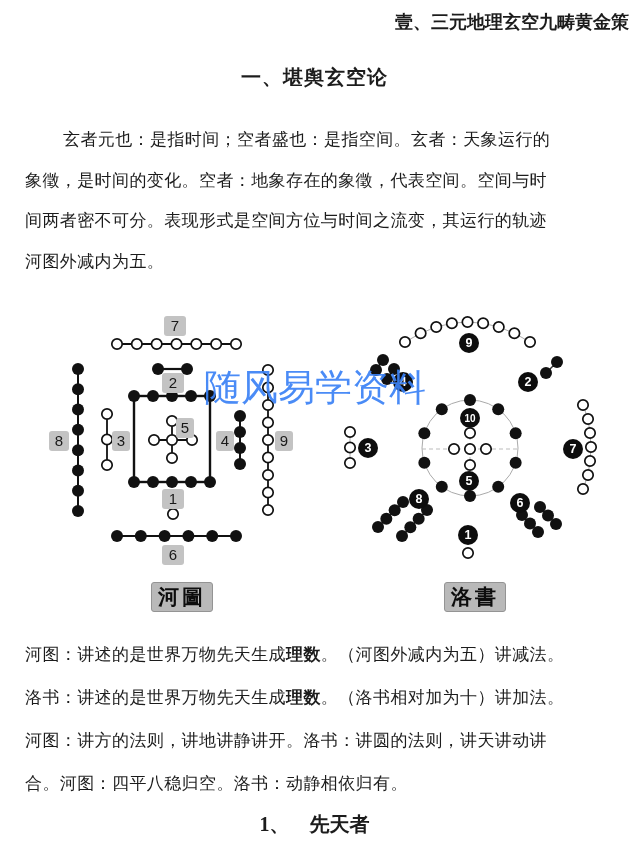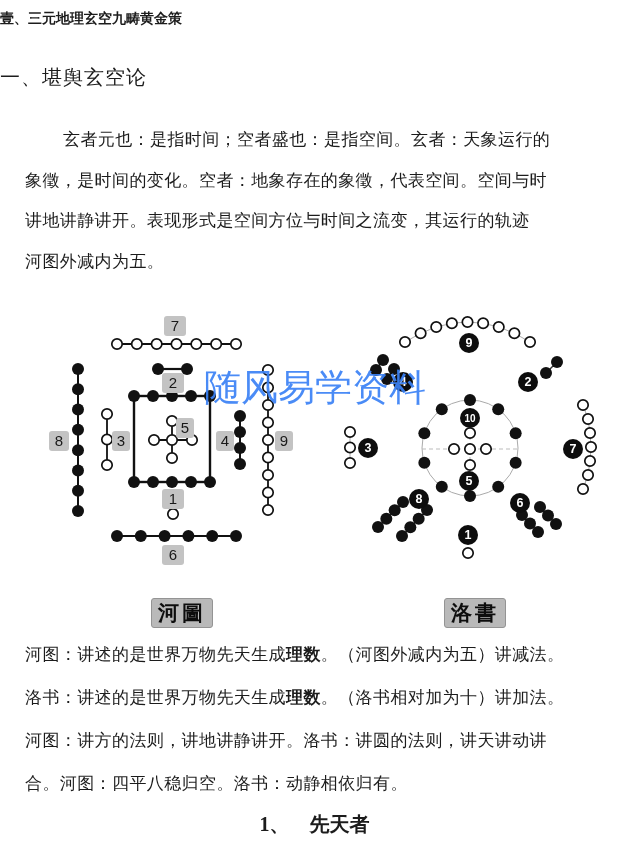--- a/index.html
+++ b/index.html
@@ -1,51 +1,51 @@
 <!DOCTYPE html>
 <html><head>
 <meta charset="utf-8">
 <style>
   html,body{margin:0;padding:0;background:#fff;}
   .page{position:relative;width:629px;height:853px;background:#ffffff;overflow:hidden;
         font-family:"Liberation Serif","DejaVu Serif",serif;color:#1c1c1c;}
-  .title{position:absolute;top:10px;left:0;right:0;text-align:left;
-         font-size:14px;font-weight:bold;}
-  .h1{position:absolute;top:64px;left:0;right:0;
-      font-size:20px;font-weight:normal;letter-spacing:1px;}
+  .title{position:absolute;top:10px;left:0;right:0;text-align:right;
+         font-size:18px;font-weight:bold;}
+  .h1{position:absolute;top:64px;left:0;right:0;text-align:center;
+      font-size:20px;font-weight:bold;letter-spacing:1px;}
   .para{position:absolute;left:25px;right:20px;}
   .pline{font-size:17px;letter-spacing:0.4px;white-space:nowrap;}
   .para1{top:120px;}
   .para1 .pline{line-height:40.5px;}
   .para1 .indent{text-indent:38px;}
   .para2{top:633px;}
   .para2 .pline{line-height:43px;}
   .pline b{font-weight:bold;}
   .diagram{position:absolute;}
   .caption{position:absolute;top:582px;background:#b9b9b9;border:1px solid #949494;
            border-radius:3px;padding:0px 6px;font-size:21px;font-weight:bold;
-           letter-spacing:3px;color:#0d0d0d;line-height:28px;margin-top:16px;}
+           letter-spacing:3px;color:#0d0d0d;line-height:28px;}
   .watermark{position:absolute;left:204px;top:368px;font-size:37px;line-height:40px;
              color:#ff66b2;z-index:5;white-space:nowrap;opacity:0.92;}
   .h2{position:absolute;top:811px;left:0;right:0;text-align:center;
       font-size:20px;font-weight:bold;}
 </style>
 </head>
 <body>
 
 <div class="page">
 
   <div class="title">壹、三元地理玄空九畴黄金策</div>
 
   <div class="h1">一、堪舆玄空论</div>
 
   <div class="para para1">
     <div class="pline indent">玄者元也：是指时间；空者盛也：是指空间。玄者：天象运行的</div>
     <div class="pline">象徵，是时间的变化。空者：地象存在的象徵，代表空间。空间与时</div>
-    <div class="pline">讲地讲静讲开。表现形式是空间方位与时间之流变，其运行的轨迹</div>
+    <div class="pline">间两者密不可分。表现形式是空间方位与时间之流变，其运行的轨迹</div>
     <div class="pline">河图外减内为五。</div>
   </div>
 
   <svg id="hetu" class="diagram" style="left:42px;top:312px" width="260" height="266" viewBox="0 0 260 266">
       <line x1="75" y1="32" x2="194" y2="32" stroke="#111111" stroke-width="2"></line>
       <circle cx="75" cy="32" r="5.2" fill="#fff" stroke="#111111" stroke-width="1.7"></circle>
       <circle cx="94.83333333333333" cy="32" r="5.2" fill="#fff" stroke="#111111" stroke-width="1.7"></circle>
       <circle cx="114.66666666666666" cy="32" r="5.2" fill="#fff" stroke="#111111" stroke-width="1.7"></circle>
       <circle cx="134.5" cy="32" r="5.2" fill="#fff" stroke="#111111" stroke-width="1.7"></circle>
       <circle cx="154.33333333333331" cy="32" r="5.2" fill="#fff" stroke="#111111" stroke-width="1.7"></circle>

